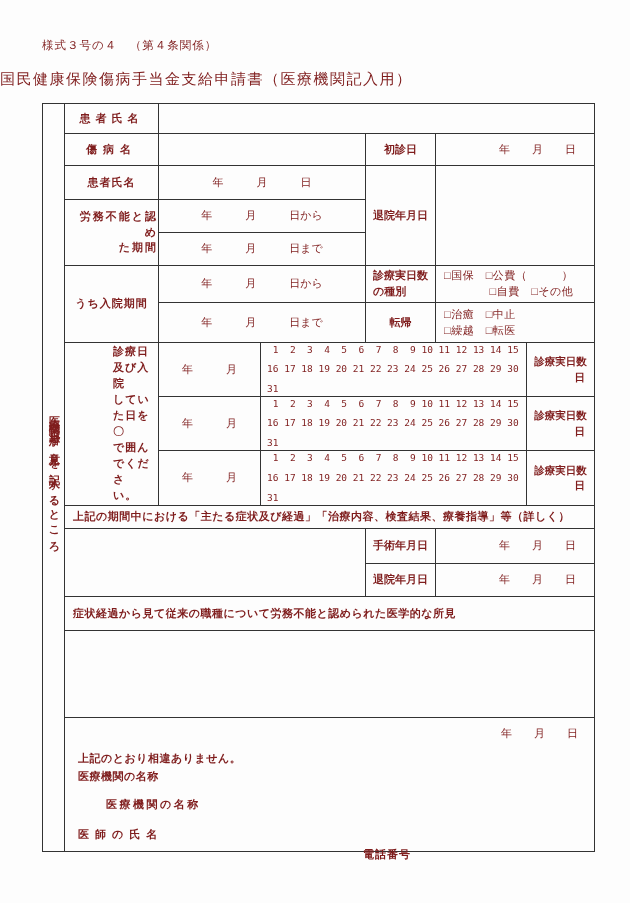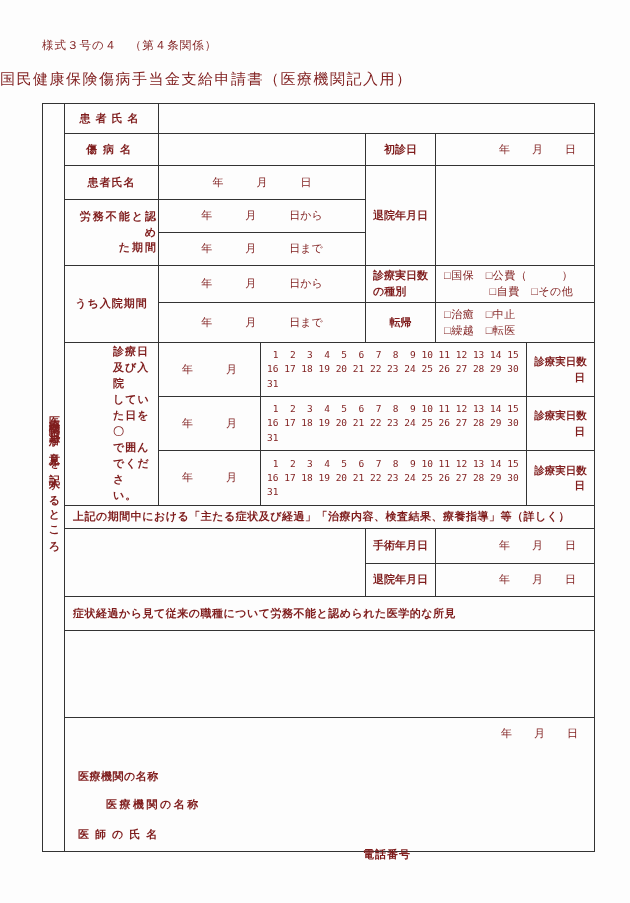--- a/index.html
+++ b/index.html
@@ -22,21 +22,21 @@
   .lbl{font-weight:600;}
   .left{justify-content:flex-start;text-align:right;}
   .right{justify-content:flex-end;text-align:right;}
   .pre{white-space:pre-line;}
   .padl{padding-left:8px;}
   .padr18{padding-right:18px;}
   .sidebar-cell{writing-mode:vertical-rl;letter-spacing:3px;font-size:11px;font-weight:600;}
   .nums{
     font-family:"DejaVu Sans Mono","Liberation Mono",monospace;
     font-size:9.5px;line-height:1.5;white-space:pre;
-    flex-direction:column;align-items:flex-start;justify-content:center;padding-left:6px;
+    flex-direction:column;align-items:flex-start;justify-content:space-between;padding-left:6px;
   }
   .days{flex-direction:column;justify-content:center;font-weight:600;font-size:10.5px;}
   .days .unit{align-self:flex-end;padding-right:9px;font-weight:600;}
   .instr{align-items:center;}
   .instr .t{white-space:pre-line;letter-spacing:1px;font-weight:700;padding:0 4px;margin-left:44px;}
   .cert{display:block;}
   .cert > div{position:absolute;font-size:11px;}
   .check{letter-spacing:0.5px;}
 </style>
 </head>
@@ -114,20 +114,21 @@
     <div class="cell lbl" style="left:323px;top:425px;width:70px;height:35px;">手術年月日</div>
     <div class="cell er right padr18" style="left:393px;top:425px;width:158px;height:35px;">年　　月　　日</div>
     <div class="cell lbl" style="left:323px;top:460px;width:70px;height:33px;">退院年月日</div>
     <div class="cell er right padr18" style="left:393px;top:460px;width:158px;height:33px;">年　　月　　日</div>
 
     <div class="cell er lbl left padl" style="left:22px;top:493px;width:529px;height:34px;letter-spacing:0.5px;">症状経過から見て従来の職種について労務不能と認められた医学的な所見</div>
     <div class="cell er" style="left:22px;top:527px;width:529px;height:87px;"></div>
 
     <div class="cell er eb cert" style="left:22px;top:614px;width:529px;height:133px;">
       <div style="top:8px;right:16px;">年　　月　　日</div>
+      <div class="lbl" style="top:33px;left:13px;letter-spacing:0.5px;">上記のとおり相違ありません。</div>
       <div class="lbl" style="top:51px;left:13px;letter-spacing:0.5px;">医療機関の名称</div>
       <div class="lbl" style="top:79px;left:13px;letter-spacing:2.5px;padding-left:28px;">医療機関の名称</div>
       <div class="lbl" style="top:109px;left:13px;letter-spacing:6px;">医師の氏名</div>
       <div class="lbl" style="top:109px;left:298px;letter-spacing:1px;margin-top:20px;">電話番号</div>
     </div>
 
   </div>
 </div>
 
 </body></html>

